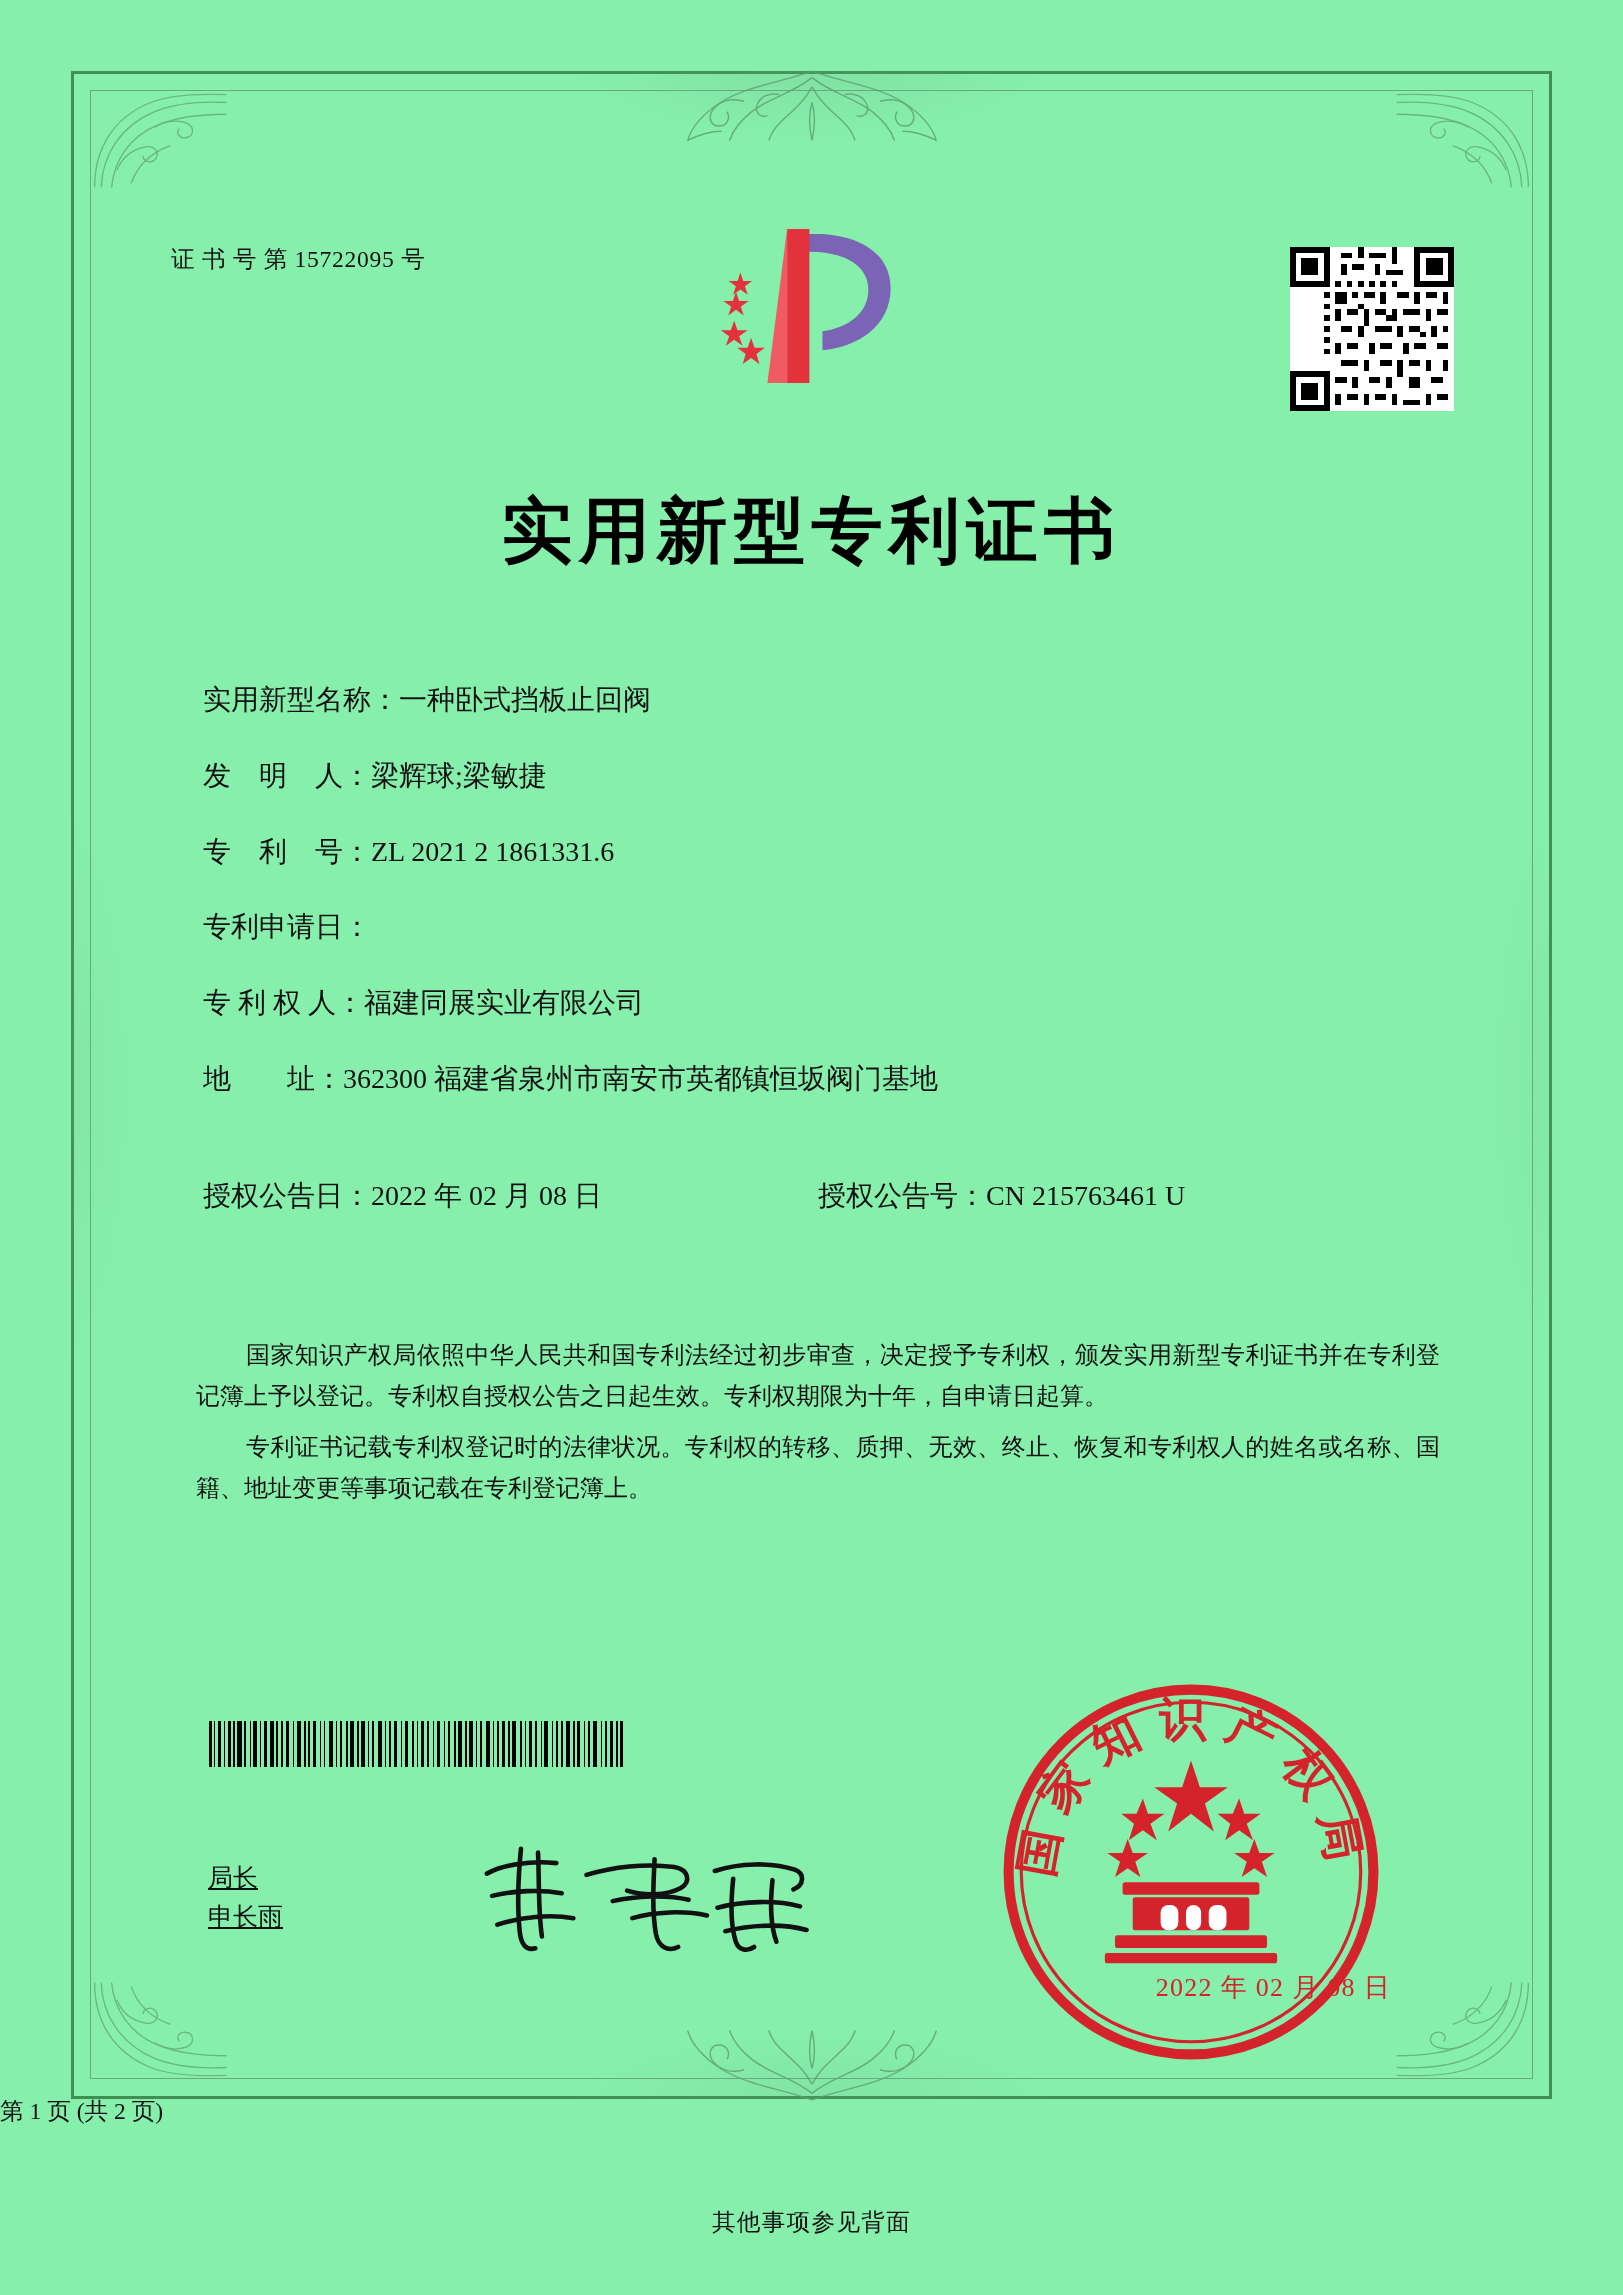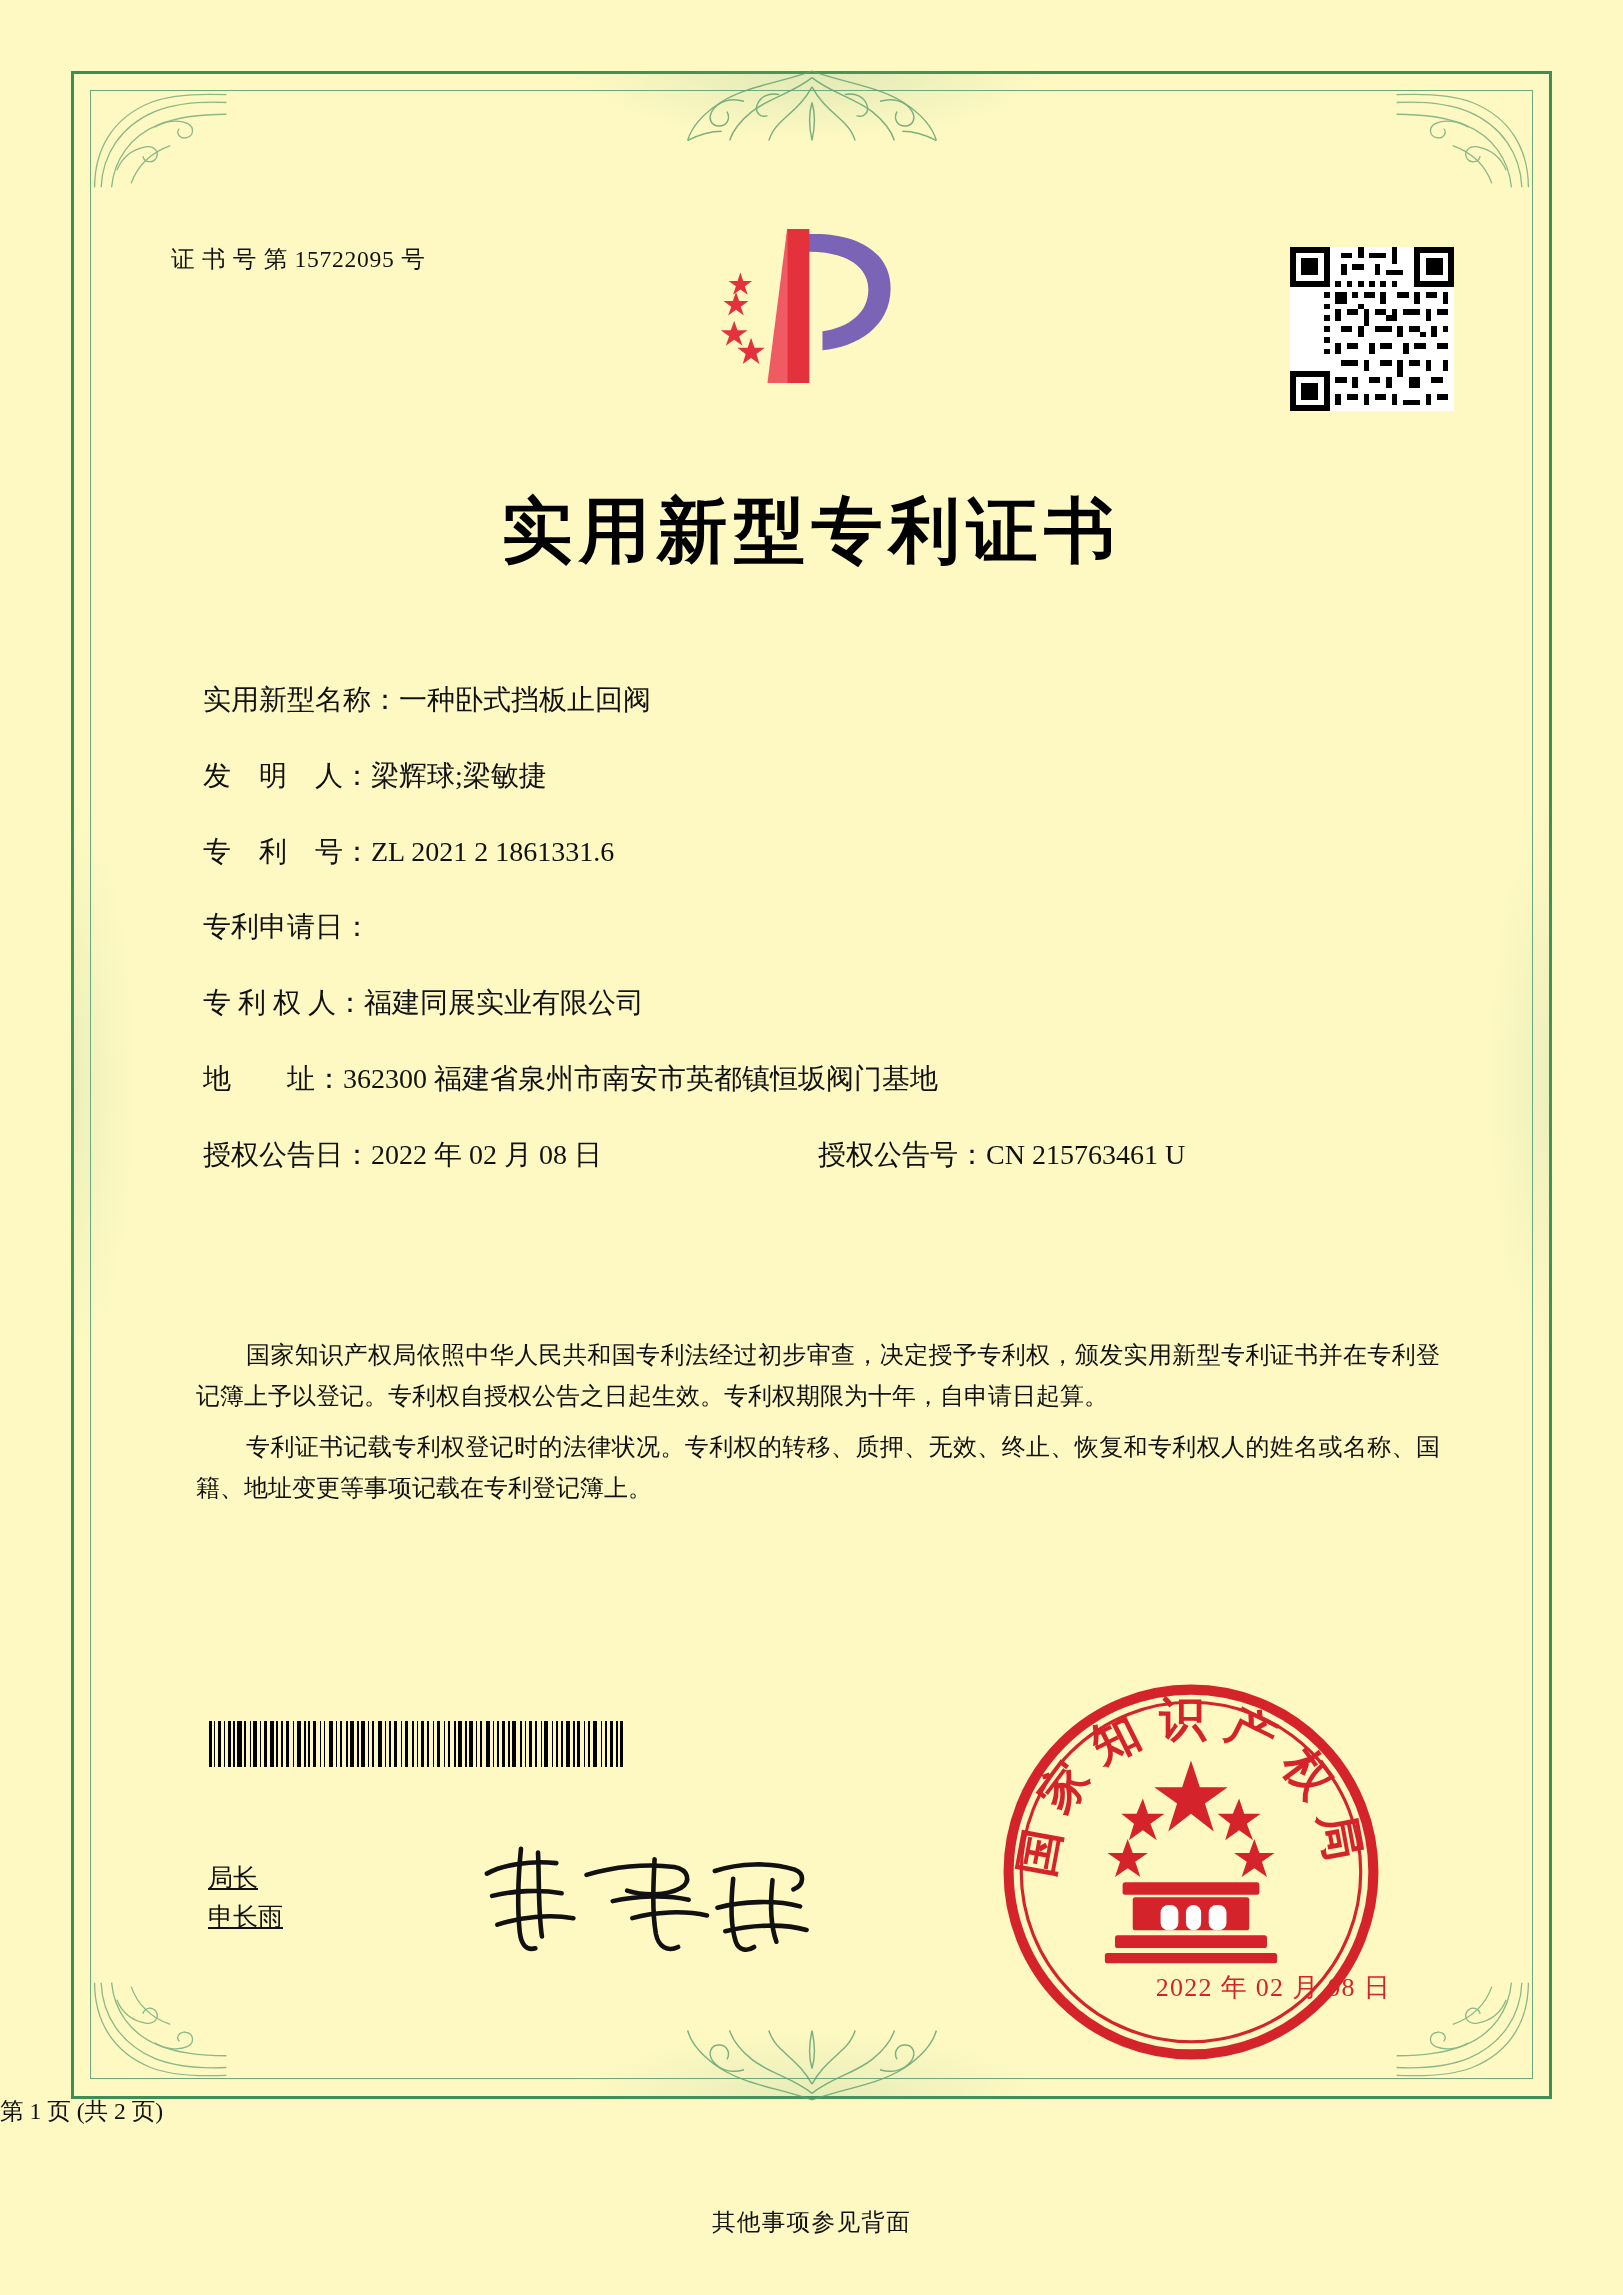--- a/index.html
+++ b/index.html
@@ -13,21 +13,21 @@
     font-family: "Liberation Serif", serif;
     color: #1a1a1a;
     position: relative;
     overflow: hidden;
   }
 
   
   .page {
     position: absolute;
     inset: 0;
-    background: #fef9c3;
+    background: #86efac;
   }
   .border-outer {
     position: absolute;
     left: 71px;
     top: 71px;
     right: 71px;
     bottom: 196px;
     border: 3.3px solid #3f8f55;
     box-sizing: border-box;
   }
@@ -139,21 +139,21 @@
   .field-label {
     white-space: pre;
     flex: 0 0 auto;
   }
   .field-value {
     white-space: pre-wrap;
     flex: 1 1 auto;
   }
   .field-row.split { margin-bottom: 38px; }
   .split-left { display: flex; flex: 0 0 615px; }
-  .split-right { display: flex; flex: 1 1 auto; }
+  .split-right { display: flex; flex: 1 1 auto; margin-top: 41px; }
 
   
   .paragraphs {
     position: absolute;
     left: 196px;
     top: 1335px;
     width: 1244px;
     font-size: 24px;
     line-height: 1.72;
     color: #111;

